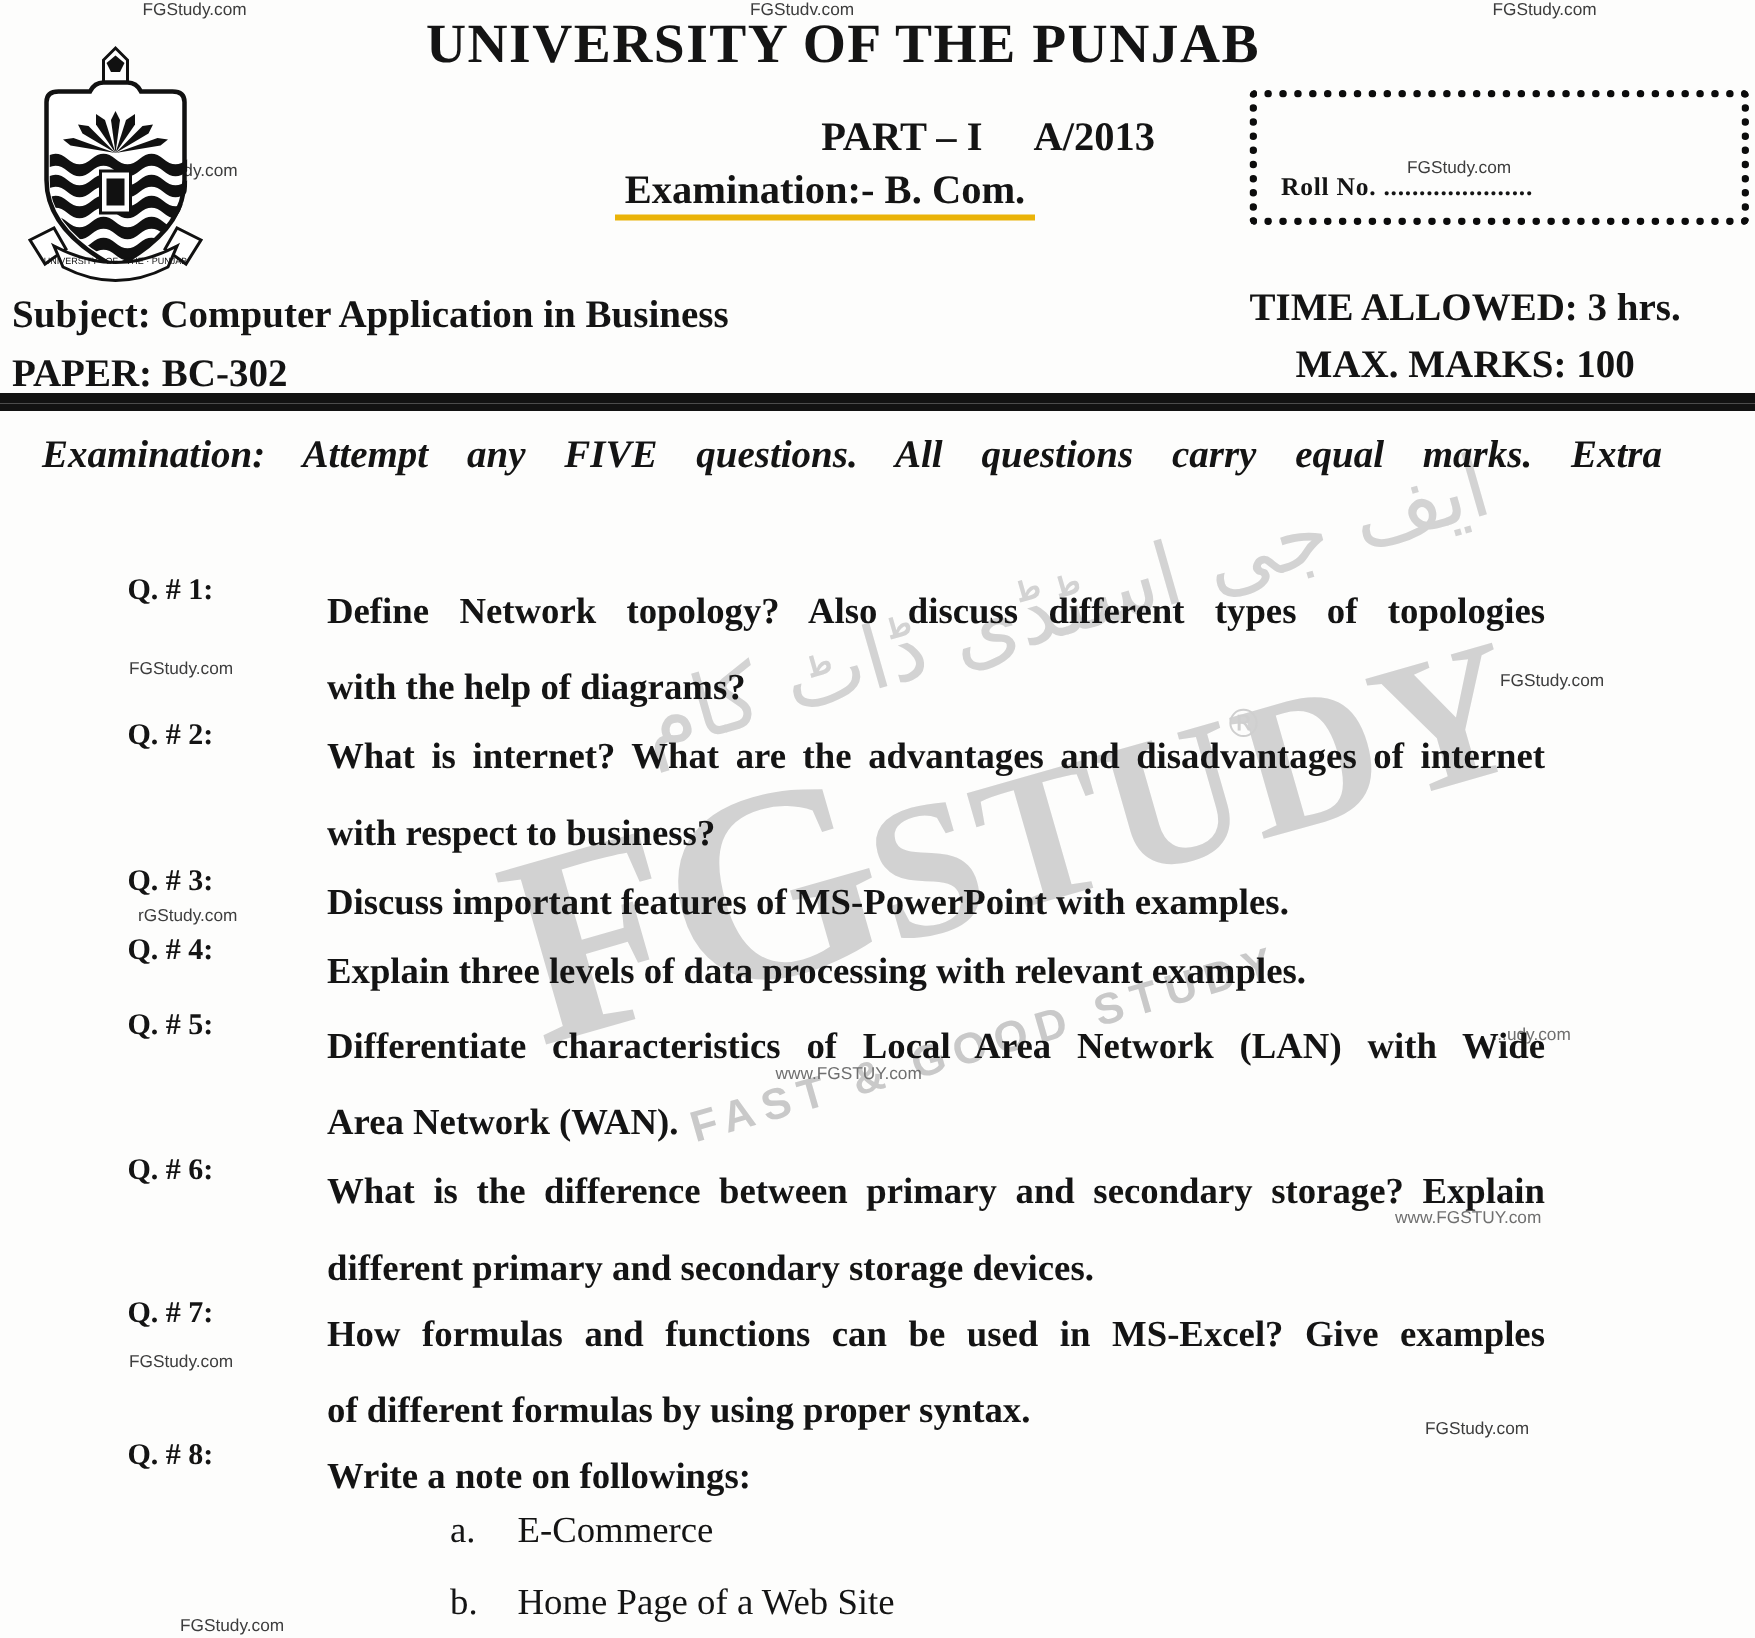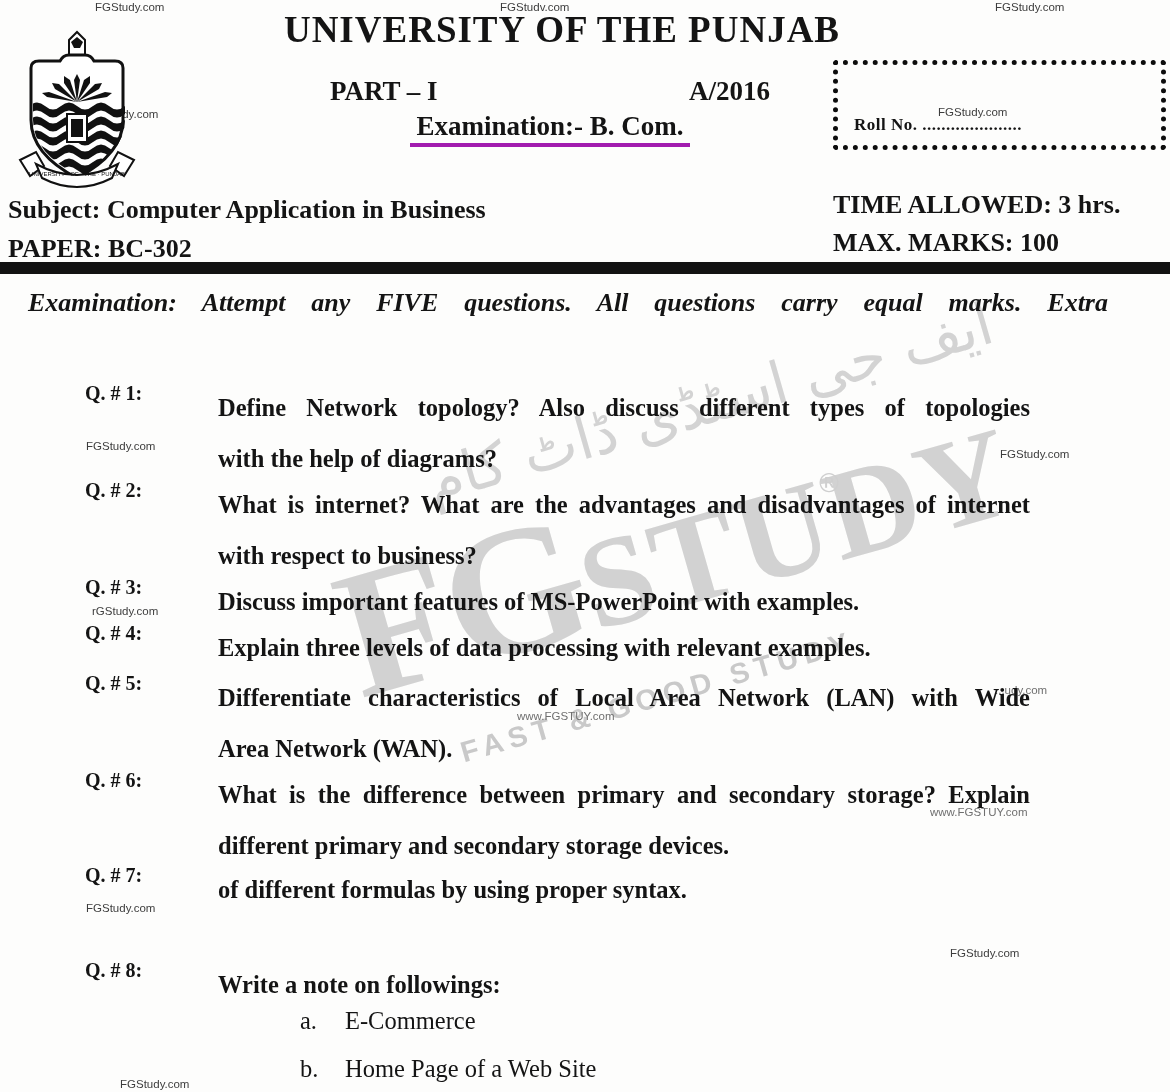--- a/index.html
+++ b/index.html
@@ -39,37 +39,37 @@
     position:absolute; font-family:"Liberation Sans", sans-serif;
     font-size:11.5px; color:#3d3d3d; white-space:nowrap;
   }
   .wm.light { color:#6f6f6f; }
   
   .title {
     position:absolute; top:8px; left:0; width:1124px; text-align:center;
     font-size:37px; font-weight:bold; letter-spacing:1px;
   }
   .part-block { position:absolute; top:76px; left:330px; width:440px; text-align:center; }
-  .part-row { display:flex; justify-content:space-between; gap:34px; font-size:27px; font-weight:bold; }
+  .part-row { display:flex; justify-content:flex-end; gap:34px; font-size:27px; font-weight:bold; }
   .exam-line {
     display:inline-block; margin-top:4px; font-size:27px; font-weight:bold;
-    border-bottom:4px solid #a21caf; padding:0 6px 1px 6px;
+    border-bottom:4px solid #eab308; padding:0 6px 1px 6px;
   }
   .logo { position:absolute; left:14px; top:26px; }
   .rollbox {
     position:absolute; left:833px; top:60px; width:333px; height:90px;
     border:5px dotted #0c0c0c; border-radius:4px;
   }
   .rollbox .roll-label {
     position:absolute; left:16px; bottom:10px; font-size:17px; font-weight:bold;
     letter-spacing:.5px; white-space:nowrap;
   }
   .subject-block { position:absolute; left:8px; top:190px; font-size:26px; font-weight:bold; }
   .subject-block div { line-height:39px; }
-  .time-block { position:absolute; left:833px; top:186px; font-size:26px; font-weight:bold; }
+  .time-block { position:absolute; left:833px; top:186px; font-size:26px; font-weight:bold;text-align:center; }
   .time-block div { line-height:38px; }
   .double-rule {
     position:absolute; left:0; top:262px; width:1170px; height:5px;
     border-top:7px solid #121212; border-bottom:5px solid #121212;
   }
   
   .instruction {
     position:absolute; left:28px; top:284px; width:1080px;
     font-size:26px; font-weight:bold; font-style:italic; line-height:38px;
   }
@@ -149,21 +149,21 @@
     <path d="M22,138 q41,22 82,0 l-6,14 q-35,18 -70,0 z"></path>
   </g>
   <text x="63" y="150" text-anchor="middle" font-size="6" font-family="Liberation Sans, sans-serif" fill="#111" transform="rotate(0 63 150)">UNIVERSITY · OF · THE · PUNJAB</text>
 </svg>
 
 <h1 class="title">UNIVERSITY OF THE PUNJAB</h1>
 
 <div class="part-block">
   <div class="part-row">
     <span>PART – I</span>
-    <span>A/2016</span>
+    <span>A/2013</span>
   </div>
   <span class="exam-line">Examination:- B. Com.</span>
 </div>
 
 <div class="rollbox">
   <span class="roll-label">Roll No. .....................</span>
 </div>
 
 <div class="subject-block">
   <div>Subject: Computer Application in Business</div>
@@ -223,20 +223,21 @@
   <span class="qlabel">Q. # 6:</span>
   <div class="qtext">
     <div class="ln stretch">What is the difference between primary and secondary storage? Explain</div>
     <div class="ln">different primary and secondary storage devices.</div>
   </div>
 </div>
 
 <div class="qrow" style="top:864px">
   <span class="qlabel">Q. # 7:</span>
   <div class="qtext">
+    <div class="ln stretch">How formulas and functions can be used in MS-Excel? Give examples</div>
     <div class="ln">of different formulas by using proper syntax.</div>
   </div>
 </div>
 
 <div class="qrow" style="top:959px">
   <span class="qlabel">Q. # 8:</span>
   <div class="qtext">
     <div class="ln">Write a note on followings:</div>
   </div>
 </div>

